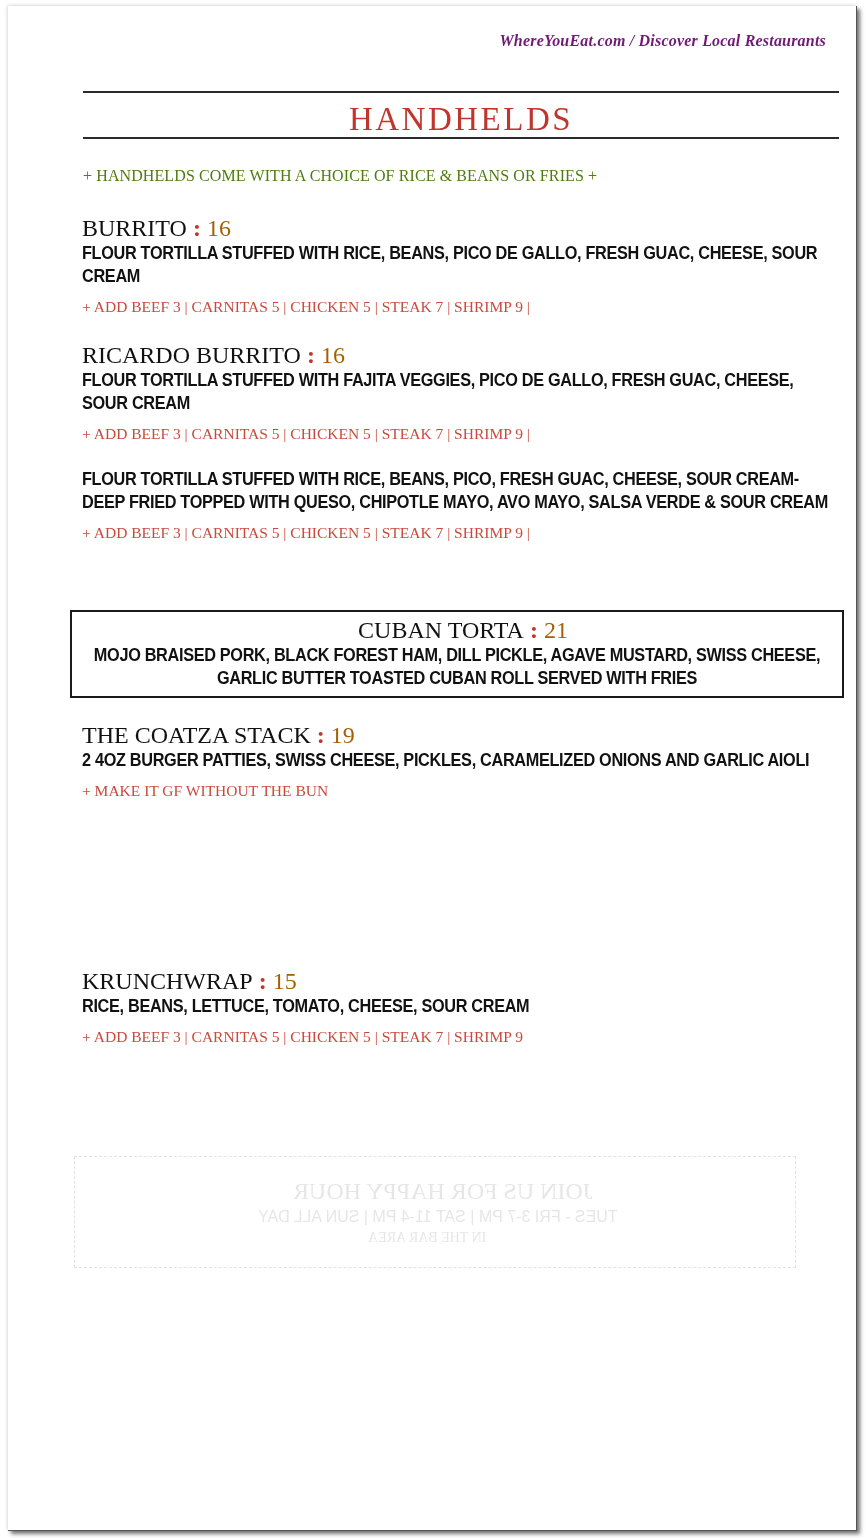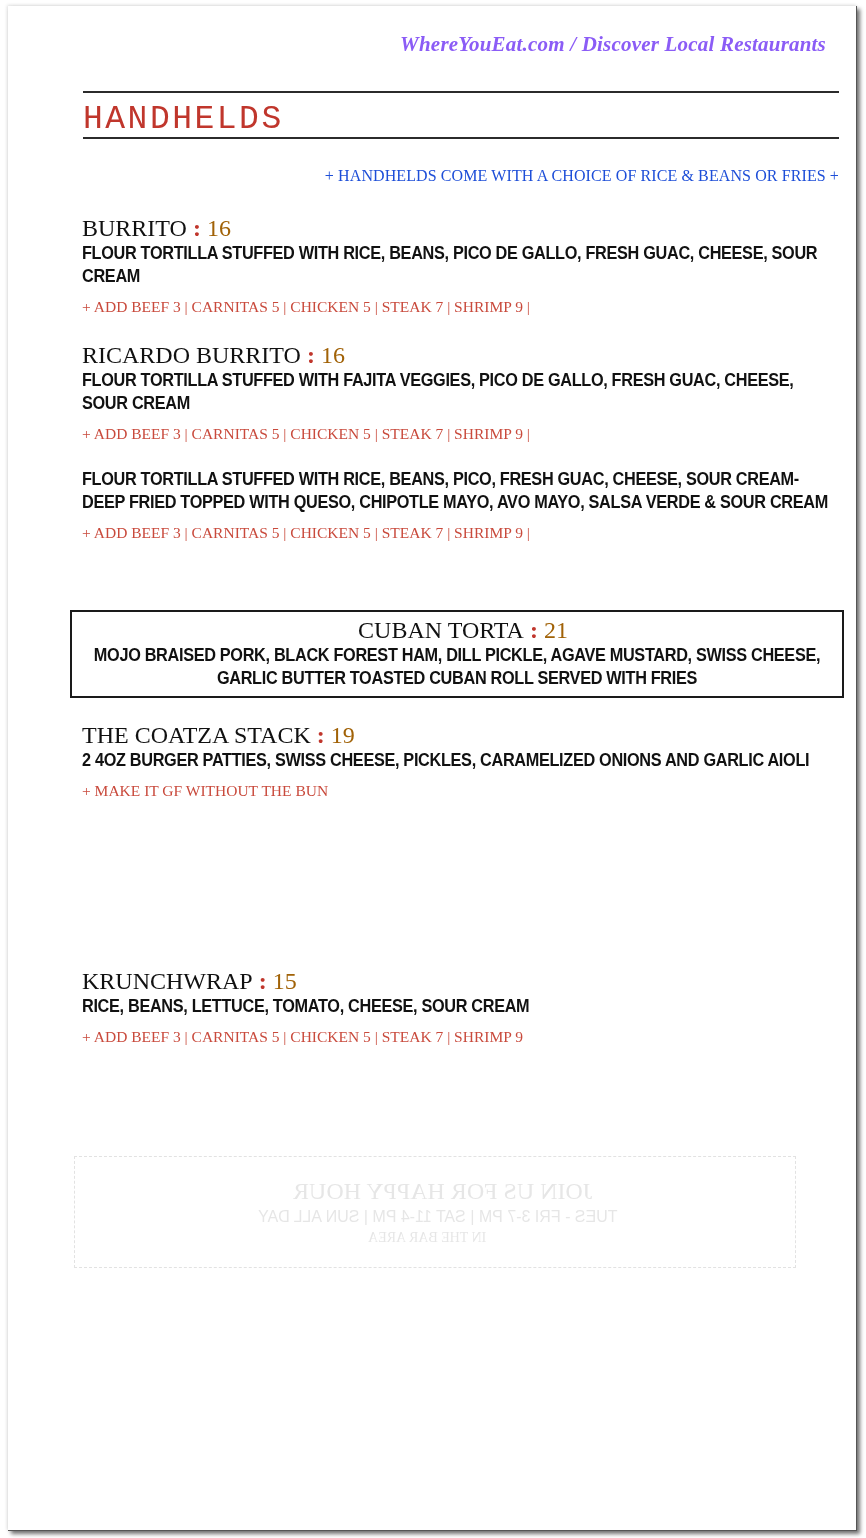--- a/index.html
+++ b/index.html
@@ -39,52 +39,52 @@
       border: 1px dashed #e2e2e2;
       pointer-events: none;
     }
     .watermark {
       position: absolute;
       top: 26px;
       right: 30px;
       font-family: "Liberation Serif", serif;
       font-style: italic;
       font-weight: bold;
-      font-size: 21px;
-      color: #8b5cf6;
+      font-size: 16px;
+      color: #701a75;
       letter-spacing: 0.2px;
       text-align: center;
     }
     .rule {
       position: absolute;
       left: 75px;
       width: 756px;
       height: 2px;
       background: #2b2b2b;
     }
     .section-title {
       position: absolute;
       top: 95px;
       left: 75px;
       width: 756px;
-      text-align: left;
-      font-family: Liberation Mono, monospace;
+      text-align: center;
+      font-family: Liberation Serif, serif;
       font-size: 33px;
       letter-spacing: 2.5px;
       color: #c0362c;
     }
     .section-note {
       position: absolute;
       top: 161px;
       left: 75px;
       width: 756px;
-      text-align: right;
+      text-align: left;
       font-family: "Liberation Serif", serif;
       font-size: 16px;
-      color: #1d4ed8;
+      color: #4d7c0f;
       letter-spacing: 0.1px;
     }
     .item {
       position: absolute;
       left: 74px;
       width: 760px;
     }
     .item-title {
       font-family: "Liberation Serif", serif;
       font-size: 24px;

